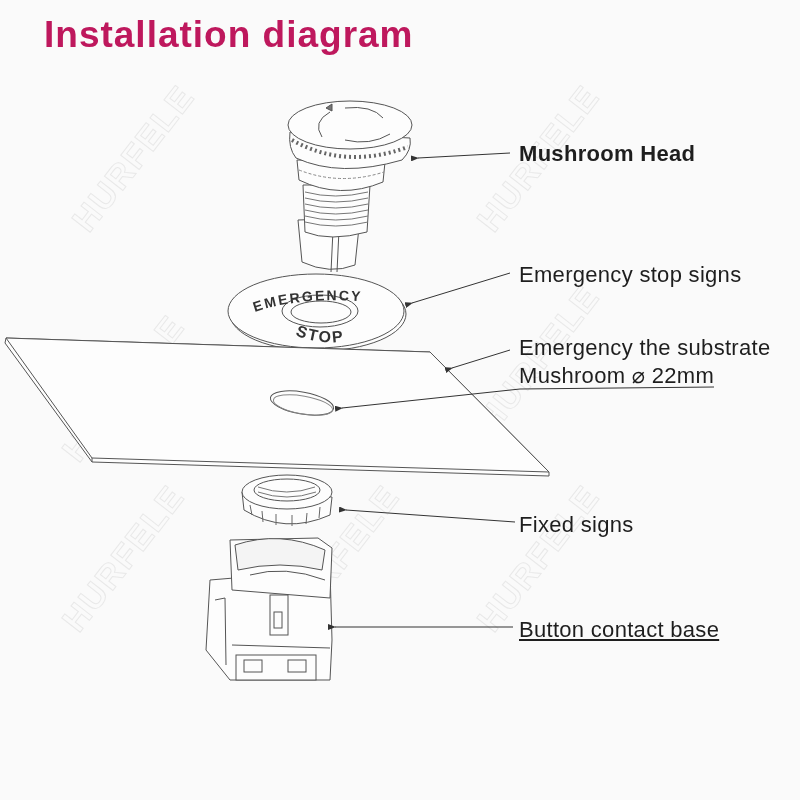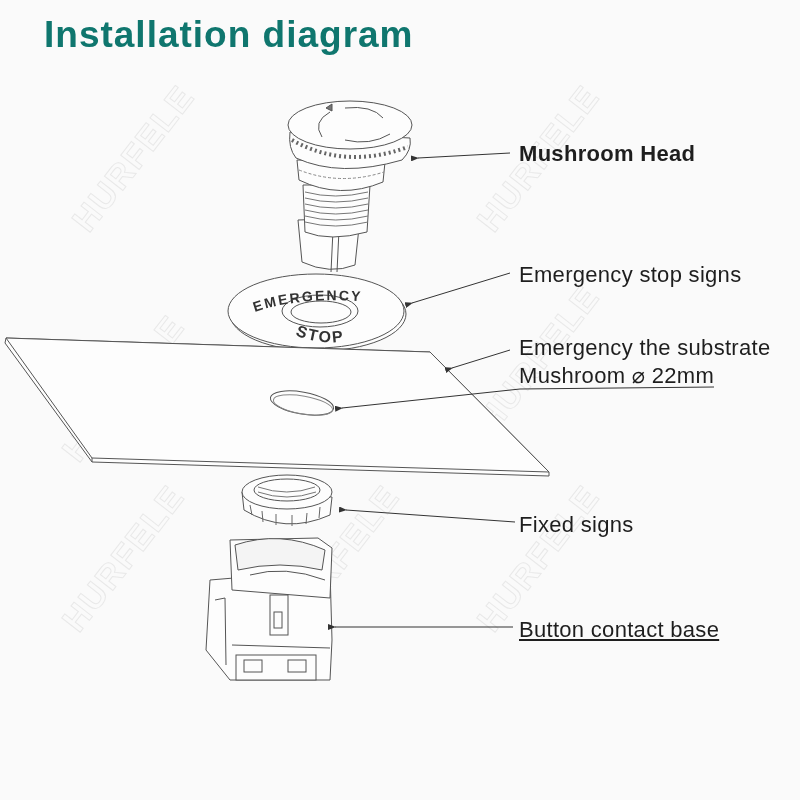--- a/index.html
+++ b/index.html
@@ -6,21 +6,21 @@
   body {
     width: 800px; height: 800px; overflow: hidden;
     background: #fafafa;
     position: relative;
     font-family: "Liberation Sans", sans-serif;
   }
   .title {
     position: absolute; left: 44px; top: 14px;
     font-family: "Liberation Sans", sans-serif;
     font-weight: bold; font-size: 37px; letter-spacing: 1px;
-    color: #0f766e; margin: 0;
+    color: #be185d; margin: 0;
   }
   svg.diagram { position: absolute; left: 0; top: 0; }
   .label {
     position: absolute;
     font-family: "Liberation Sans", sans-serif;
     font-size: 22px; color: #1e1e1e; letter-spacing: 0.3px;
     white-space: nowrap;
   }
   .watermark {
     position: absolute;

